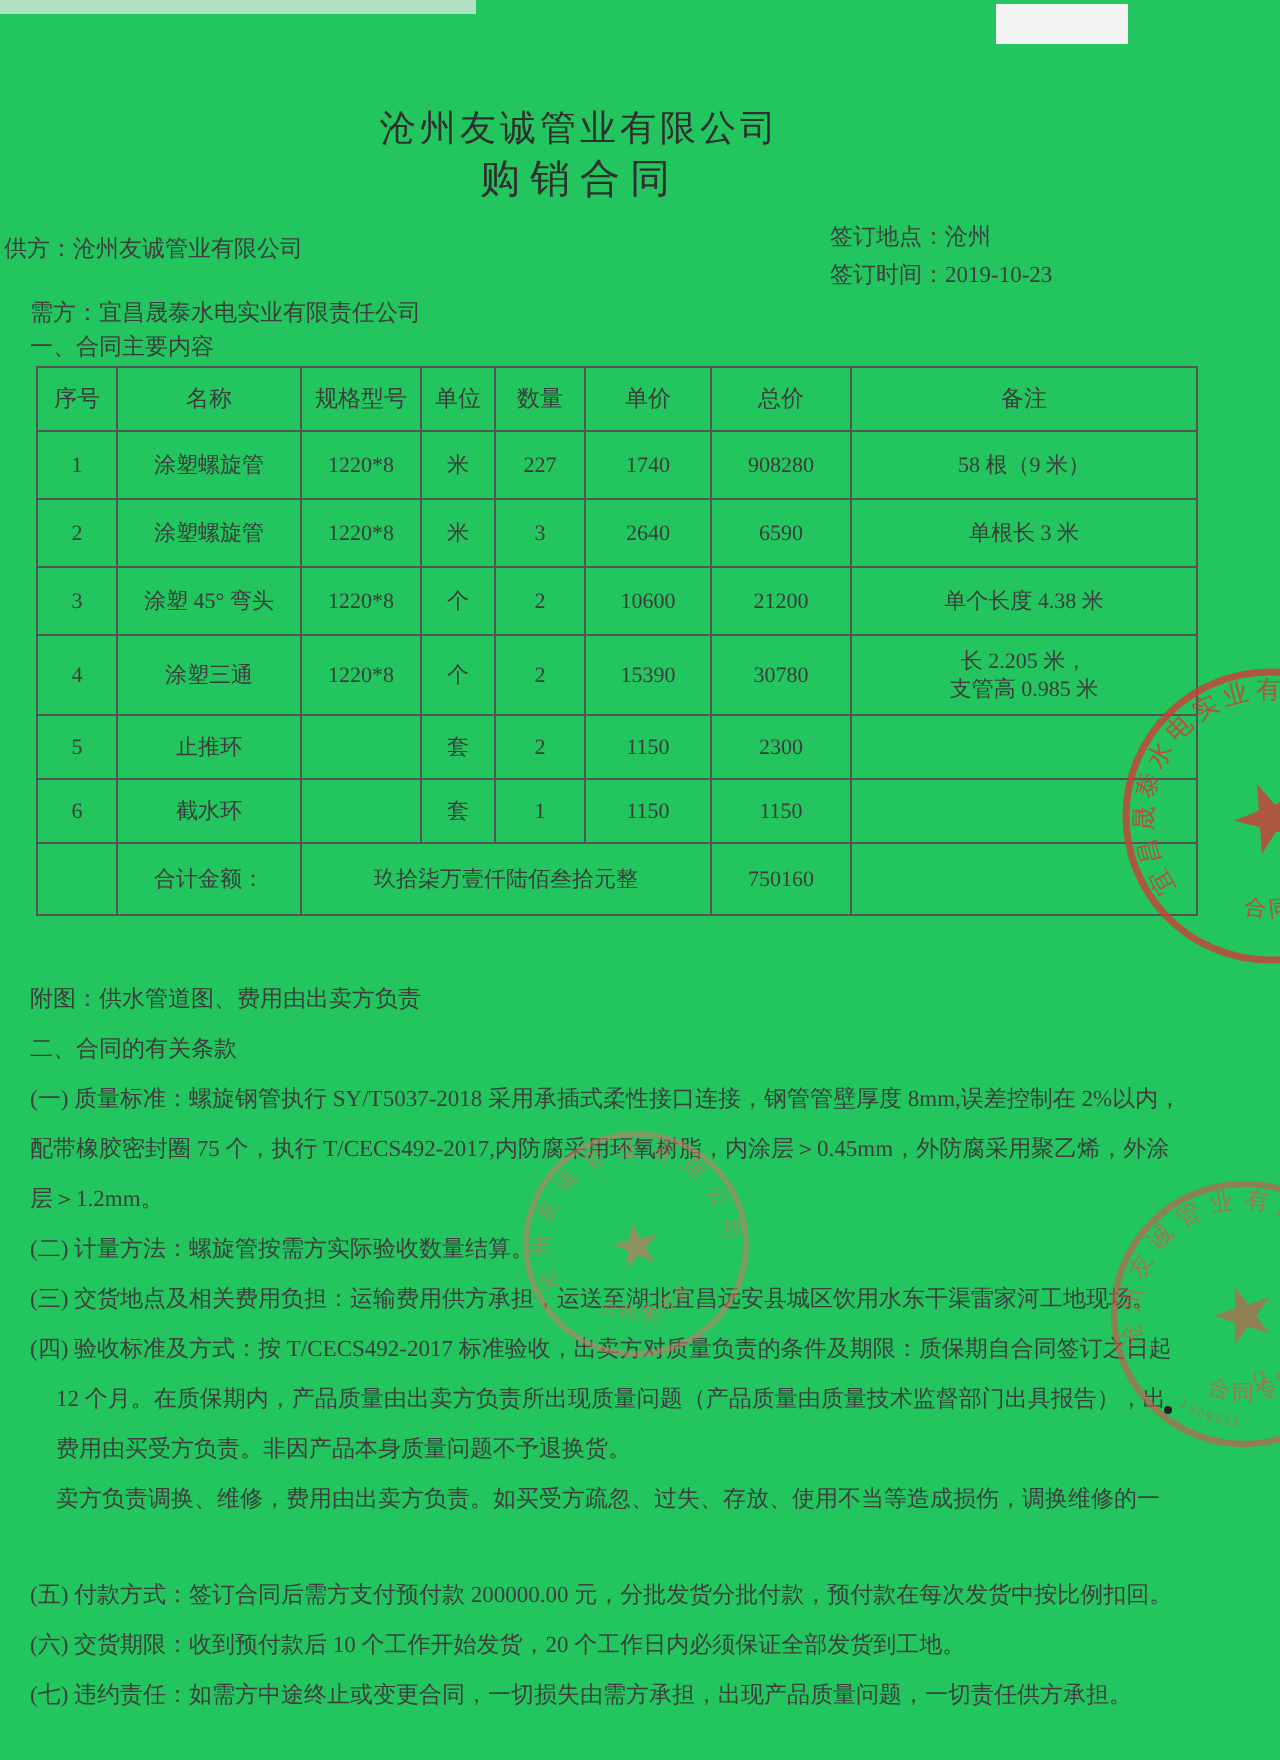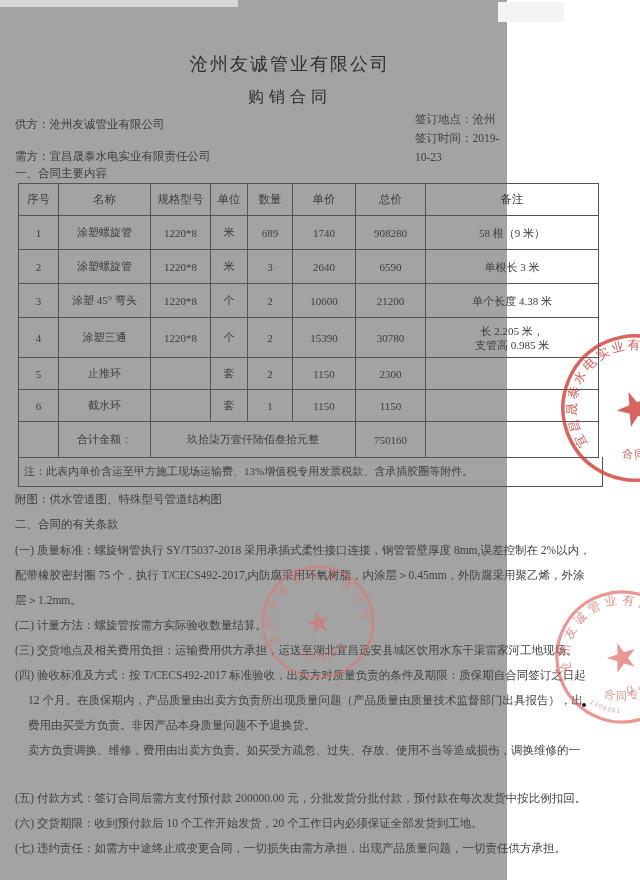--- a/index.html
+++ b/index.html
@@ -1,27 +1,27 @@
 <!DOCTYPE html>
 <html><head>
 <meta charset="utf-8">
 <style>
   html,body{margin:0;padding:0;}
   body{width:640px;height:880px;overflow:hidden;background:#ffffff;}
-  .page{position:relative;width:507px;height:880px;background:#a3a3a3;
+  .page{position:relative;width:640px;height:880px;background:#22c55e;
         font-family:"Liberation Serif","DejaVu Serif",serif;color:#3e3e3e;text-decoration:underline;}
   .abs{position:absolute;}
   .scan-strip{left:0;top:0;width:238px;height:7px;background:#ececec;opacity:.7;}
   .scan-blot{left:498px;top:2px;width:66px;height:20px;background:#f3f3f3;}
   .scan-dot{left:582px;top:703px;width:4px;height:4px;background:#222;border-radius:50%;}
   .title-block{left:0;top:52px;width:580px;text-align:center;}
   .company-title{font-size:18px;letter-spacing:2px;color:#2f2f2f;}
-  .doc-title{margin-top:11px;font-size:16px;letter-spacing:5px;color:#2f2f2f;}
+  .doc-title{font-size:20px;letter-spacing:5px;color:#2f2f2f;}
   .txt{font-size:11.5px;color:#3c3c3c;}
-  .supplier{left:15px;top:117px;}
+  .supplier{left:2px;top:117px;}
   .buyer{left:15px;top:149px;}
   .sec1{left:15px;top:166px;}
   .meta{left:415px;top:110px;}
   .meta div{line-height:19px;font-size:11.5px;}
   .main-table{left:18px;top:183px;width:580px;border-collapse:collapse;table-layout:fixed;}
   .main-table th,.main-table td{border:1px solid #545454;text-align:center;vertical-align:middle;
         font-weight:normal;font-size:11px;padding:0;color:#3c3c3c;overflow:hidden;}
   .main-table th{font-size:11.5px;}
   .remark-cell{white-space:pre-line;line-height:14px;}
   .note-box{left:18px;top:457px;width:578px;height:29px;border:1px solid #545454;border-top:none;
@@ -75,21 +75,21 @@
       <th>数量</th>
       <th>单价</th>
       <th>总价</th>
       <th>备注</th>
     </tr>
     <tr style="height:34px">
       <td>1</td>
       <td>涂塑螺旋管</td>
       <td>1220*8</td>
       <td>米</td>
-      <td>689</td>
+      <td>227</td>
       <td>1740</td>
       <td>908280</td>
       <td class="remark-cell">58 根（9 米）</td>
     </tr>
     <tr style="height:34px">
       <td>2</td>
       <td>涂塑螺旋管</td>
       <td>1220*8</td>
       <td>米</td>
       <td>3</td>
@@ -141,23 +141,22 @@
     <tr style="height:36px">
       <td></td>
       <td>合计金额：</td>
       <td colspan="4">玖拾柒万壹仟陆佰叁拾元整</td>
       <td>750160</td>
       <td></td>
     </tr>
   </tbody>
     </table>
 
-  <div class="abs note-box">注：此表内单价含运至甲方施工现场运输费、13%增值税专用发票税款、含承插胶圈等附件。</div>
-
-  <div class="abs txt attachment">附图：供水管道图、特殊型号管道结构图</div>
+
+  <div class="abs txt attachment">附图：供水管道图、费用由出卖方负责</div>
   <div class="abs txt sec2">二、合同的有关条款</div>
 
   <div class="abs clauses">
     <div>
       <div class="cl-line">(一) 质量标准：螺旋钢管执行 SY/T5037-2018 采用承插式柔性接口连接，钢管管壁厚度 8mm,误差控制在 2%以内，</div>
       <div class="cl-line">配带橡胶密封圈 75 个，执行 T/CECS492-2017,内防腐采用环氧树脂，内涂层＞0.45mm，外防腐采用聚乙烯，外涂</div>
       <div class="cl-line">层＞1.2mm。</div>
     </div>
     <div>
       <div class="cl-line">(二) 计量方法：螺旋管按需方实际验收数量结算。</div>

